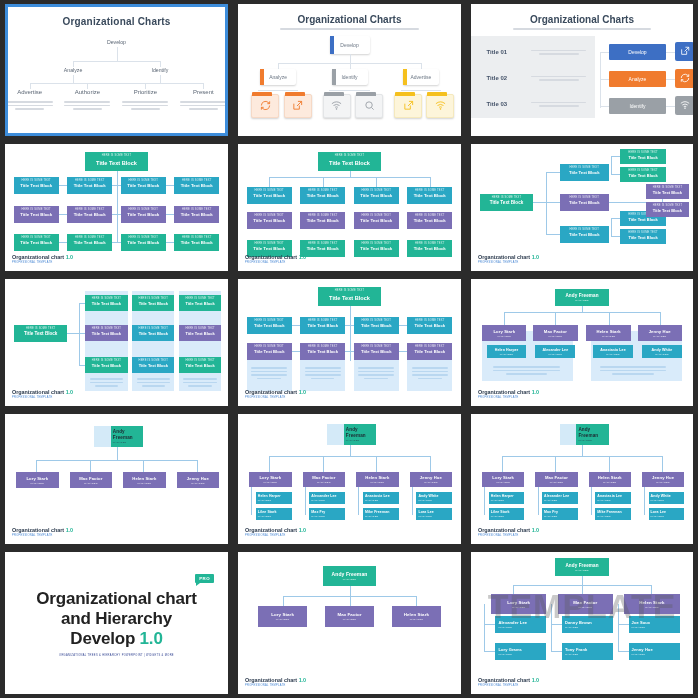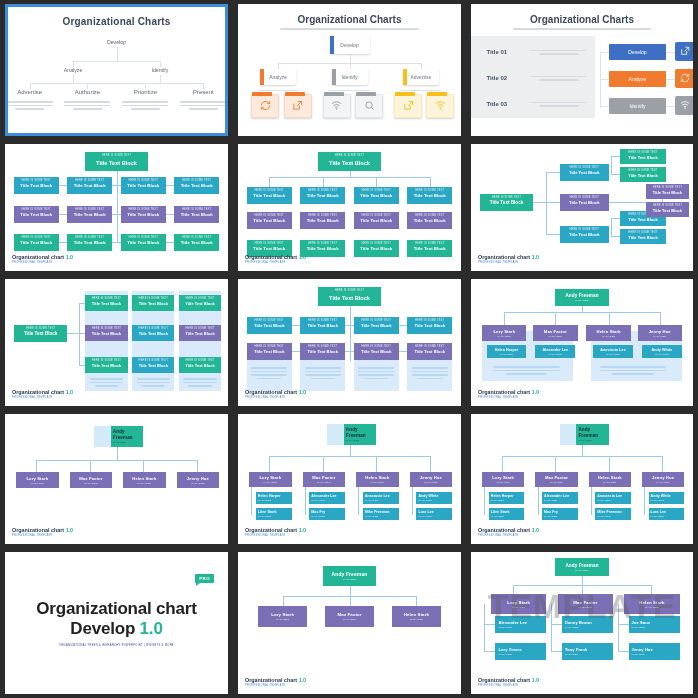--- a/index.html
+++ b/index.html
@@ -970,20 +970,21 @@
       </div>
     </div>
   </div>
 
   <div class="cell">
     <div class="slide">
       <div style="position:relative;width:100%;height:100%;display:flex;flex-direction:column;align-items:center;justify-content:center;">
         <div class="pro" style="right:14px;top:22px;">PRO</div>
         <div class="bigtitle">
           <div>Organizational chart</div>
+          <div>and Hierarchy</div>
           <div><span>Develop </span><span class="v">1.0</span></div>
         </div>
         <div class="subttl">ORGANIZATIONAL TREES &amp; HIERARCHY POWERPOINT  |  WIDGETS &amp; MORE</div>
       </div>
     </div>
   </div>
 
   <div class="cell">
     <div class="slide">
       <div style="position:relative;width:100%;height:100%;">

